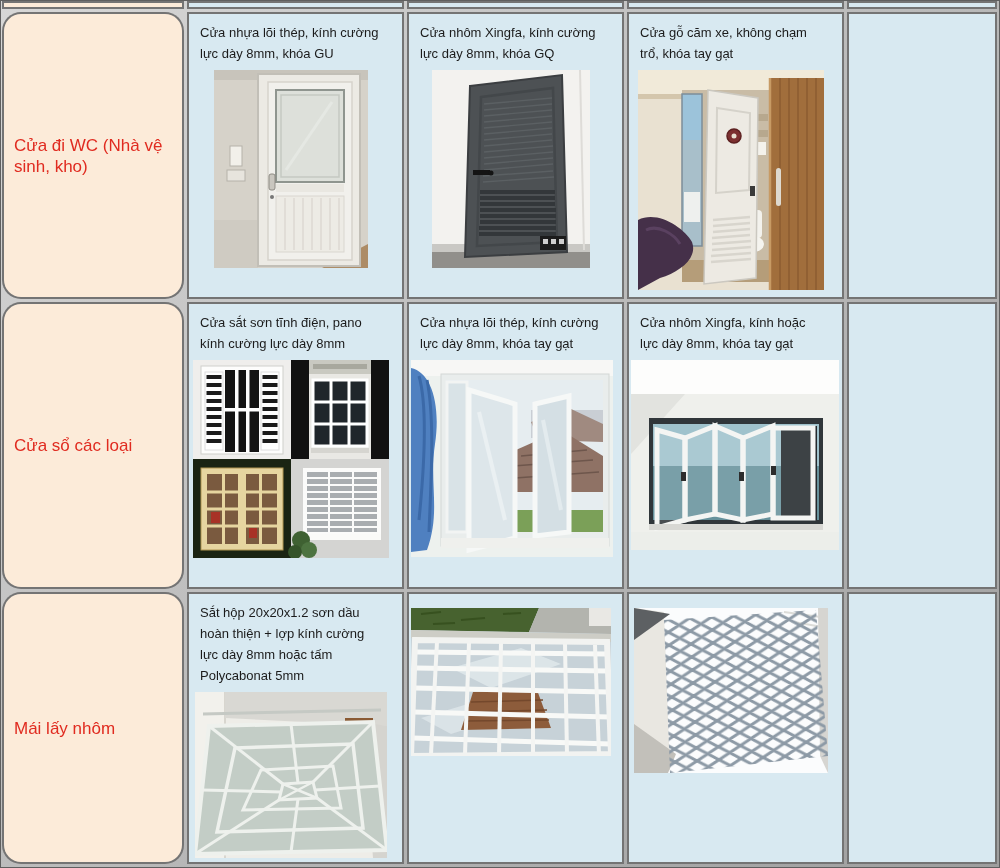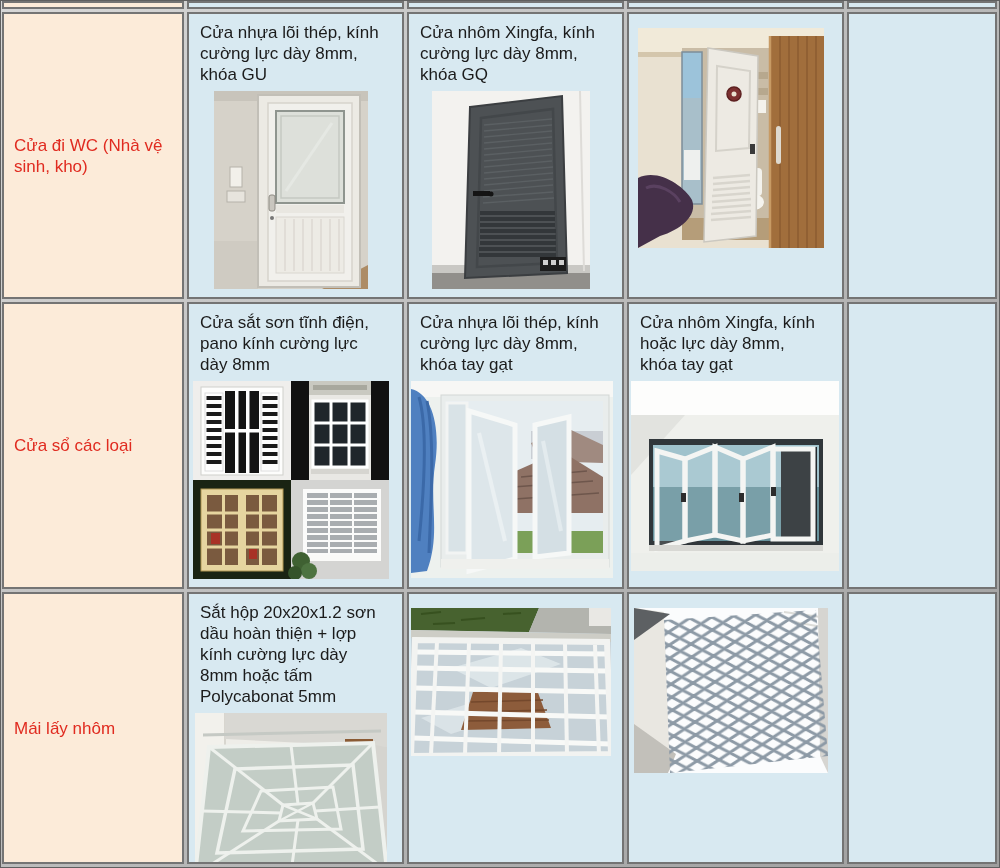--- a/index.html
+++ b/index.html
@@ -14,26 +14,26 @@
     gap:7px;
     font-family:"Liberation Sans","DejaVu Sans",sans-serif;
   }
   .cell{box-shadow:0 0 0 2px #747474;overflow:hidden;box-sizing:border-box;}
   .sliver-peach{background:#fcebd9;}
   .sliver-blue{background:#d8e9f1;}
   .cat{
     background:#fcebd9;color:#e02b20;
     display:flex;align-items:center;
     padding:0 14px 0 10px;
-    font-size:17px;line-height:21px;
+    font-size:17px;line-height:21px;border-radius:17px;
   }
   .item{
     background:#d8e9f1;color:#1b1b1b;
     padding:8px 12px 0 2px;
-    font-size:17px;line-height:21px;
+    font-size:13px;line-height:21px;
   }
   .item .txt{margin:0 8px 0 9px;}
   .item .txt.wide{margin:0 0 0 7px;letter-spacing:-0.15px;}
   .photo{display:block;margin:6px auto 0;}
   .empty{background:#d8e9f1;}
 </style>
 </head>
 <body>
 
 <div id="table">
@@ -116,20 +116,21 @@
       <rect x="41" y="100" width="17" height="5" fill="#141414"></rect>
       <circle cx="59" cy="103" r="2.5" fill="#141414"></circle>
       <rect x="108" y="166" width="26" height="14" fill="#1c1c1c"></rect>
       <rect x="111" y="169" width="5" height="5" fill="#cfcfcf"></rect>
         <rect x="119" y="169" width="5" height="5" fill="#cfcfcf"></rect>
         <rect x="127" y="169" width="5" height="5" fill="#cfcfcf"></rect>
     </svg>
   </div>
 
   <div class="cell item">
+    <div class="txt">Cửa gỗ căm xe, không chạm trổ, khóa tay gạt</div>
     <svg class="photo" width="186" height="220" viewBox="0 0 186 220">
       <rect width="186" height="220" fill="#e9e1d1"></rect>
       <rect width="186" height="24" fill="#f1ead9"></rect>
       <rect y="24" width="186" height="5" fill="#d4c6ac"></rect>
       <rect x="44" y="20" width="88" height="192" fill="#c9bca6"></rect>
       <rect x="96" y="44" width="34" height="7" fill="#b7a88e"></rect>
         <rect x="96" y="60" width="34" height="7" fill="#b7a88e"></rect>
       <rect x="100" y="72" width="28" height="13" fill="#f4f2ec"></rect>
       <rect x="104" y="140" width="20" height="28" rx="4" fill="#f3f2ed"></rect>
       <ellipse cx="112" cy="174" rx="14" ry="9" fill="#f5f4ef"></ellipse>

